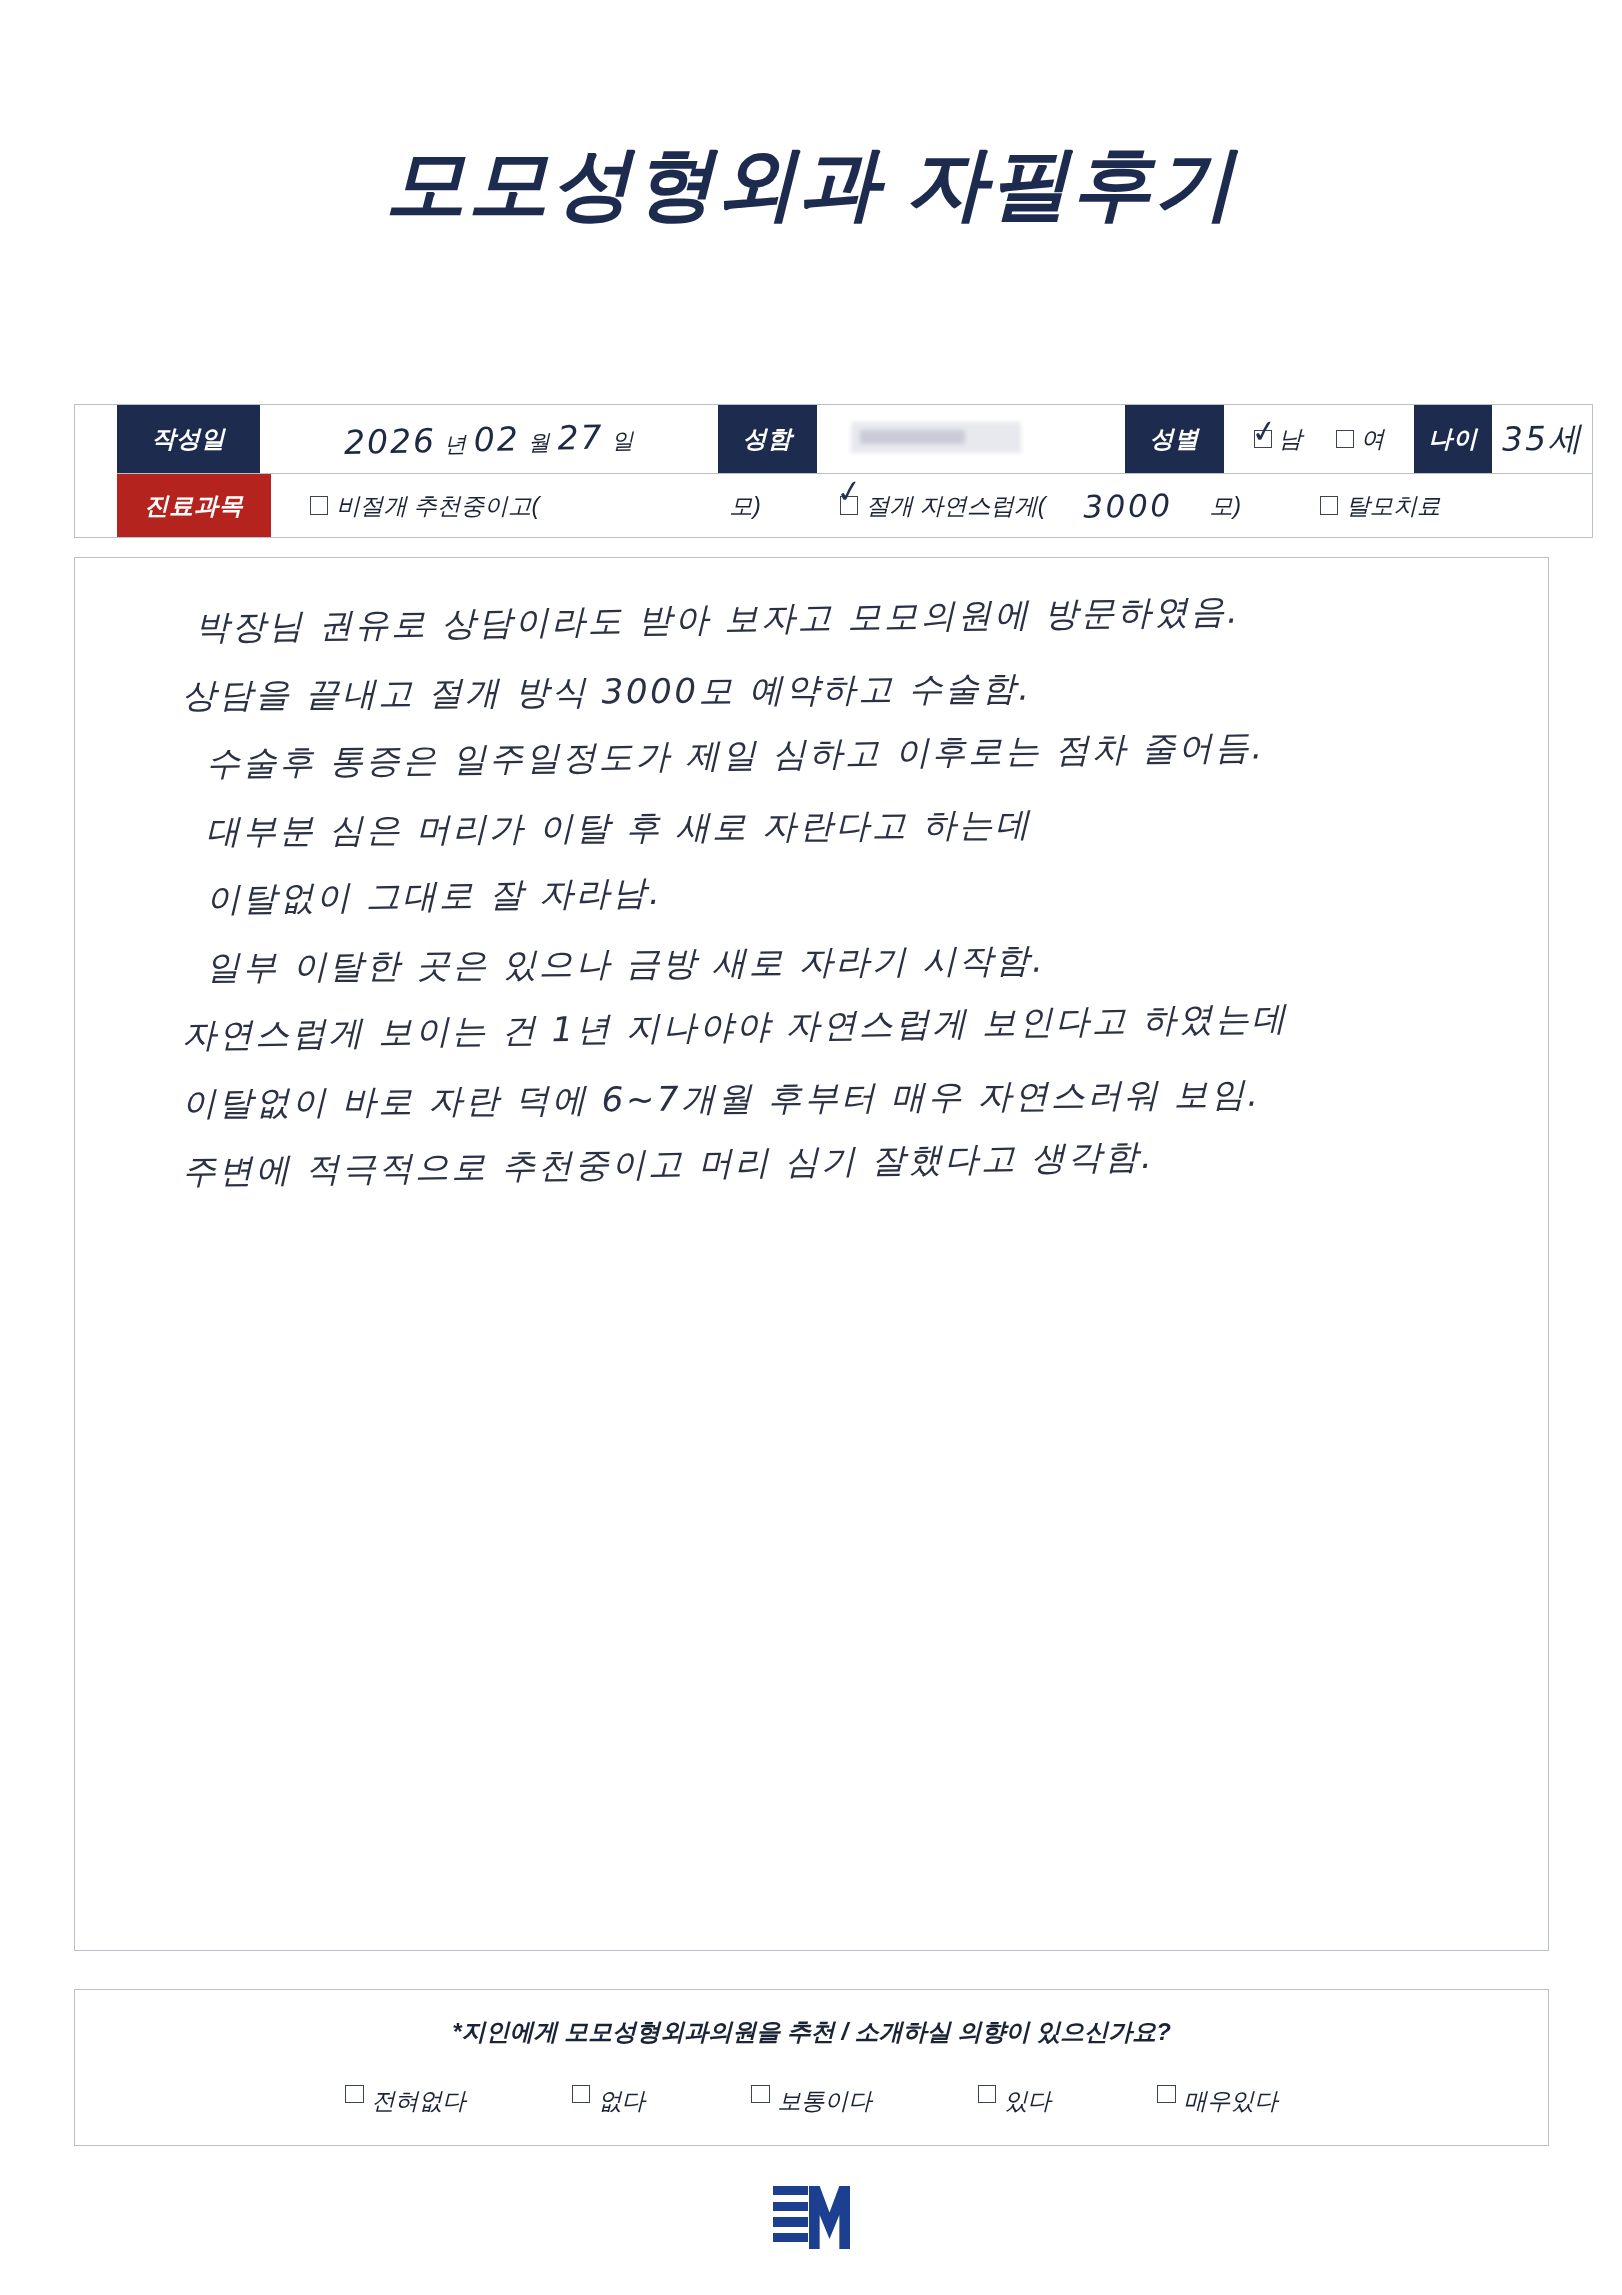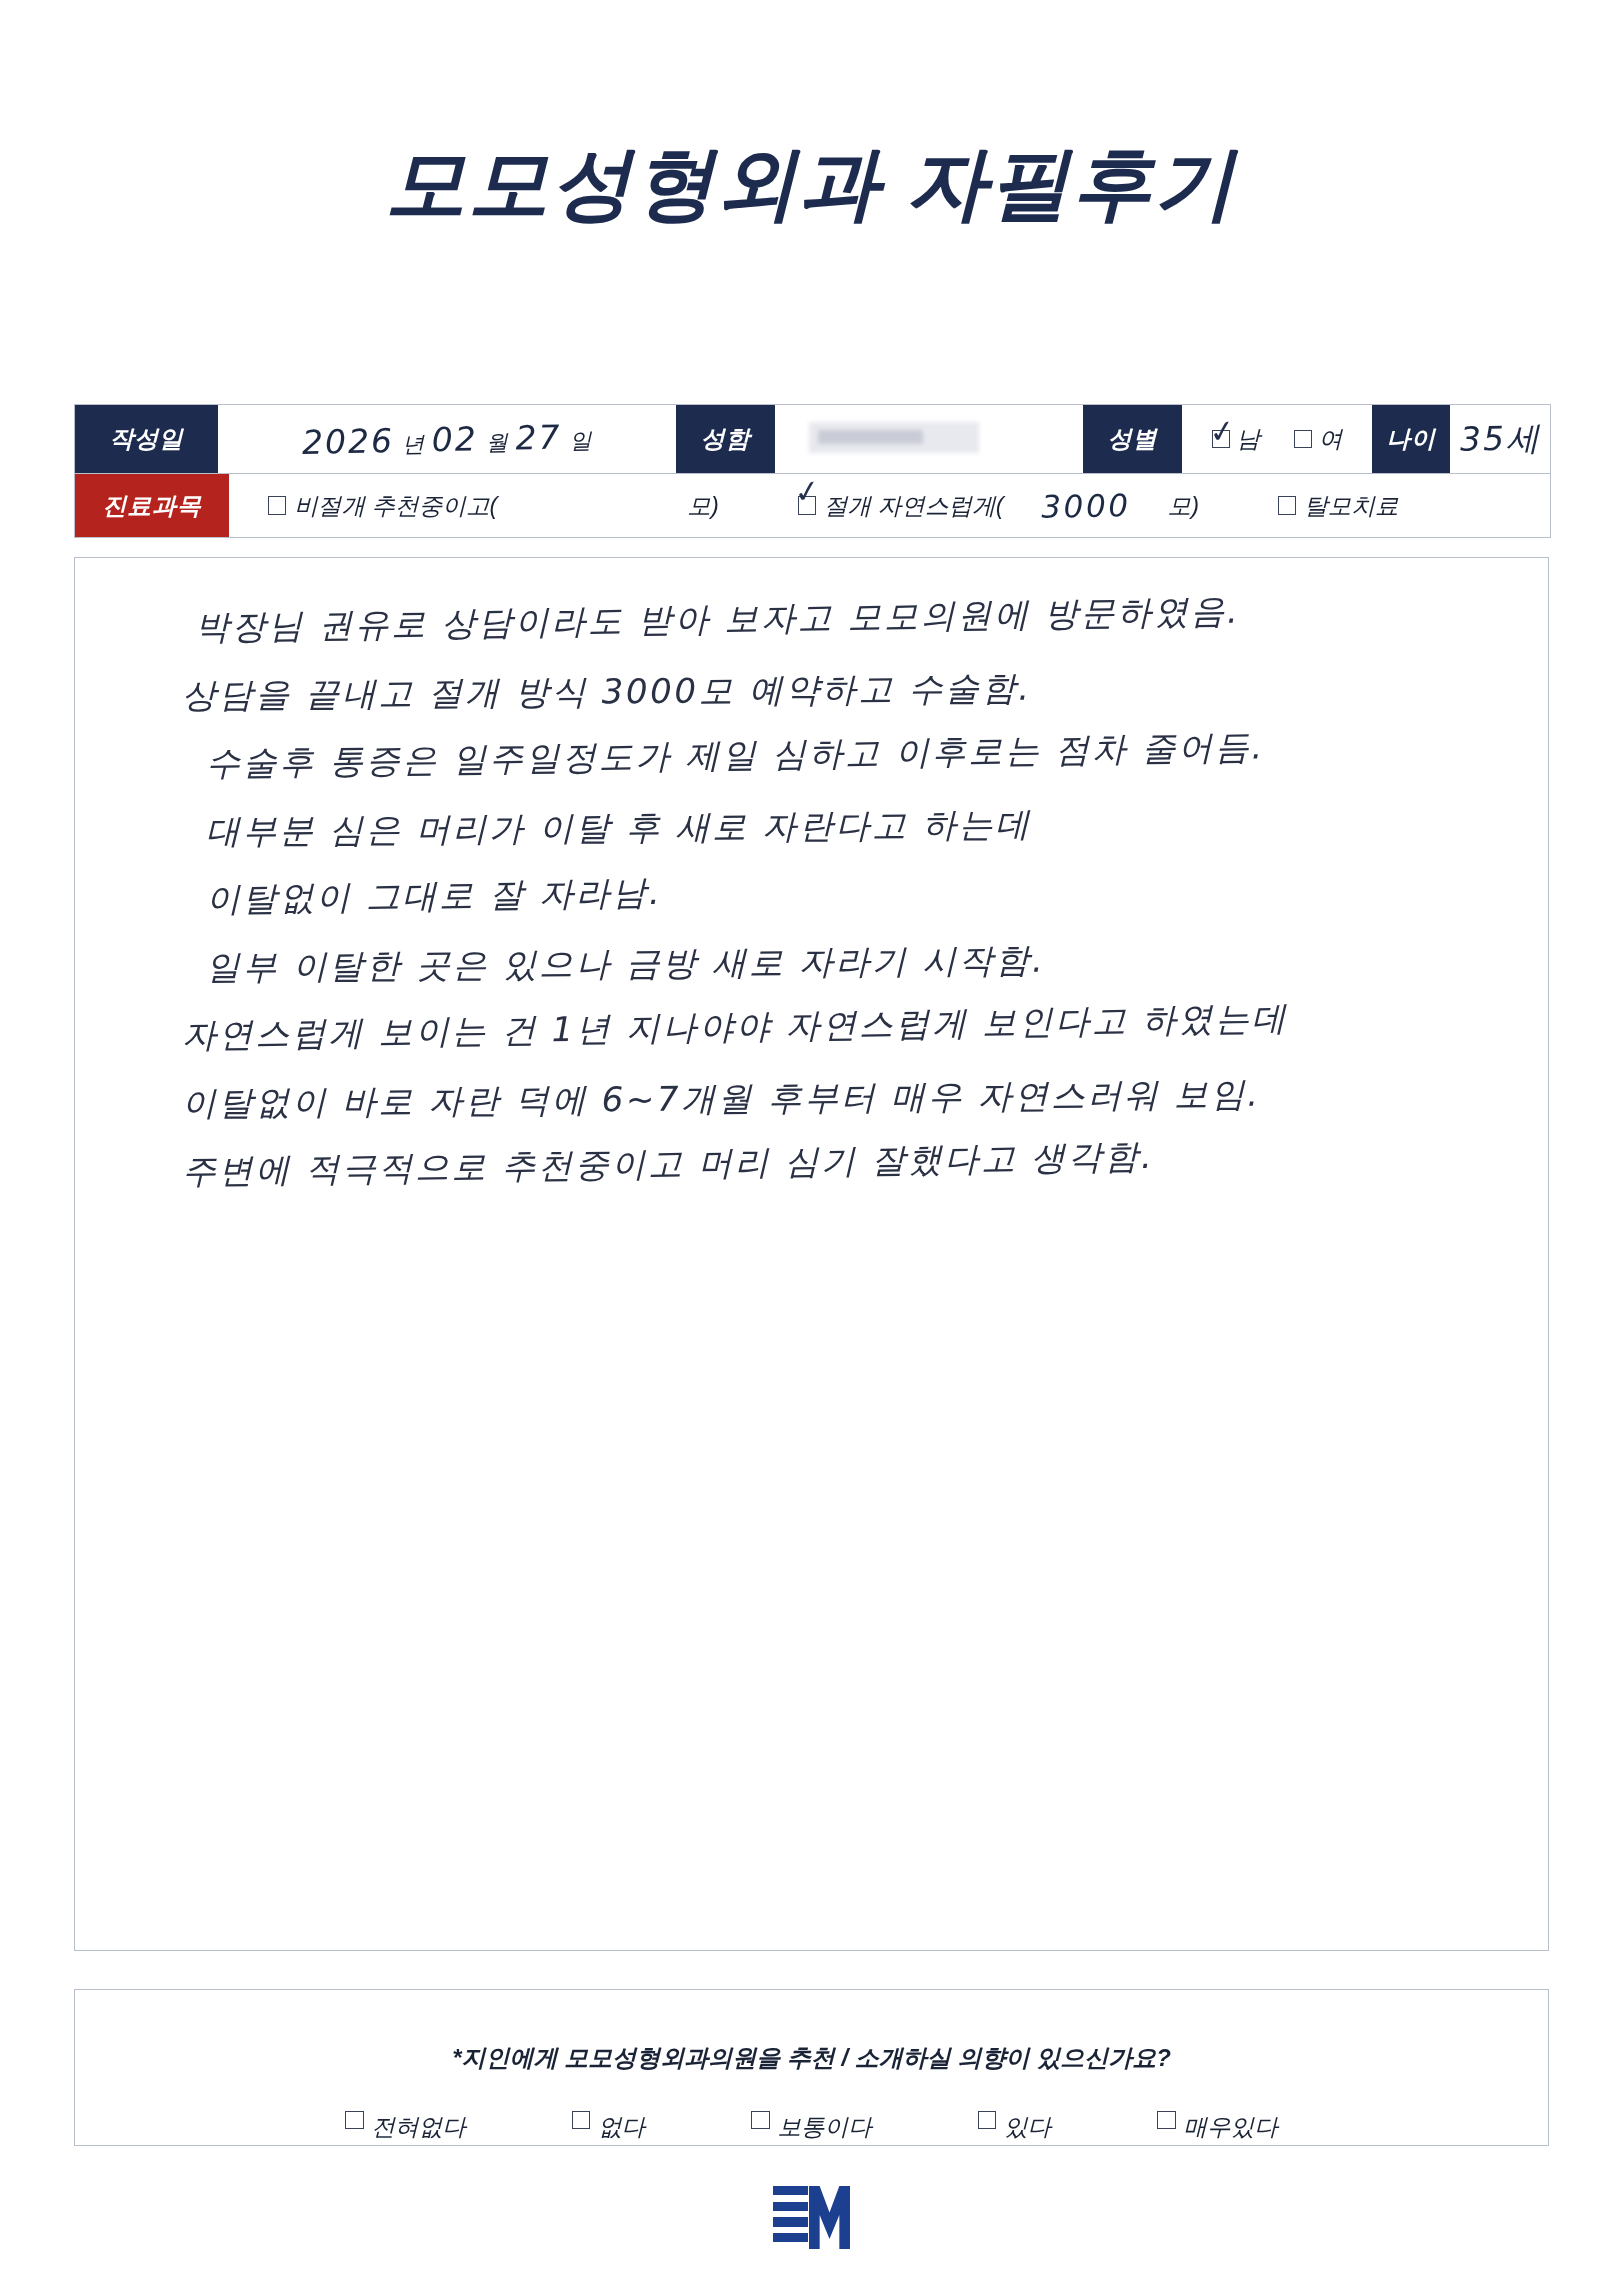--- a/index.html
+++ b/index.html
@@ -41,20 +41,21 @@
   }
 
   
   .form-block {
     position: absolute;
     left: 74px;
     top: 404px;
     width: 1475px;
     border: 1.3px solid #b9c0cc;
     background: #fff;
+    padding-left: 42px;
   }
   .row {
     display: flex;
     align-items: stretch;
     width: 100%;
   }
   .row.row1 { height: 68px; }
   .row.row2 { height: 63px; border-top: 1.3px solid #b9c0cc; }
 
   .cell {
@@ -190,21 +191,21 @@
   
   .footer-box {
     position: absolute;
     left: 74px;
     top: 1989px;
     width: 1475px;
     height: 157px;
     border: 1.3px solid #b9c0cc;
     box-sizing: border-box;
     text-align: center;
-    padding-top: 52px;
+    padding-top: 26px;
   }
   .q-text {
     font-size: 24px;
     font-weight: 700;
     color: #1b2437;
   }
   .opts {
     margin-top: 37px;
     display: flex;
     justify-content: center;

